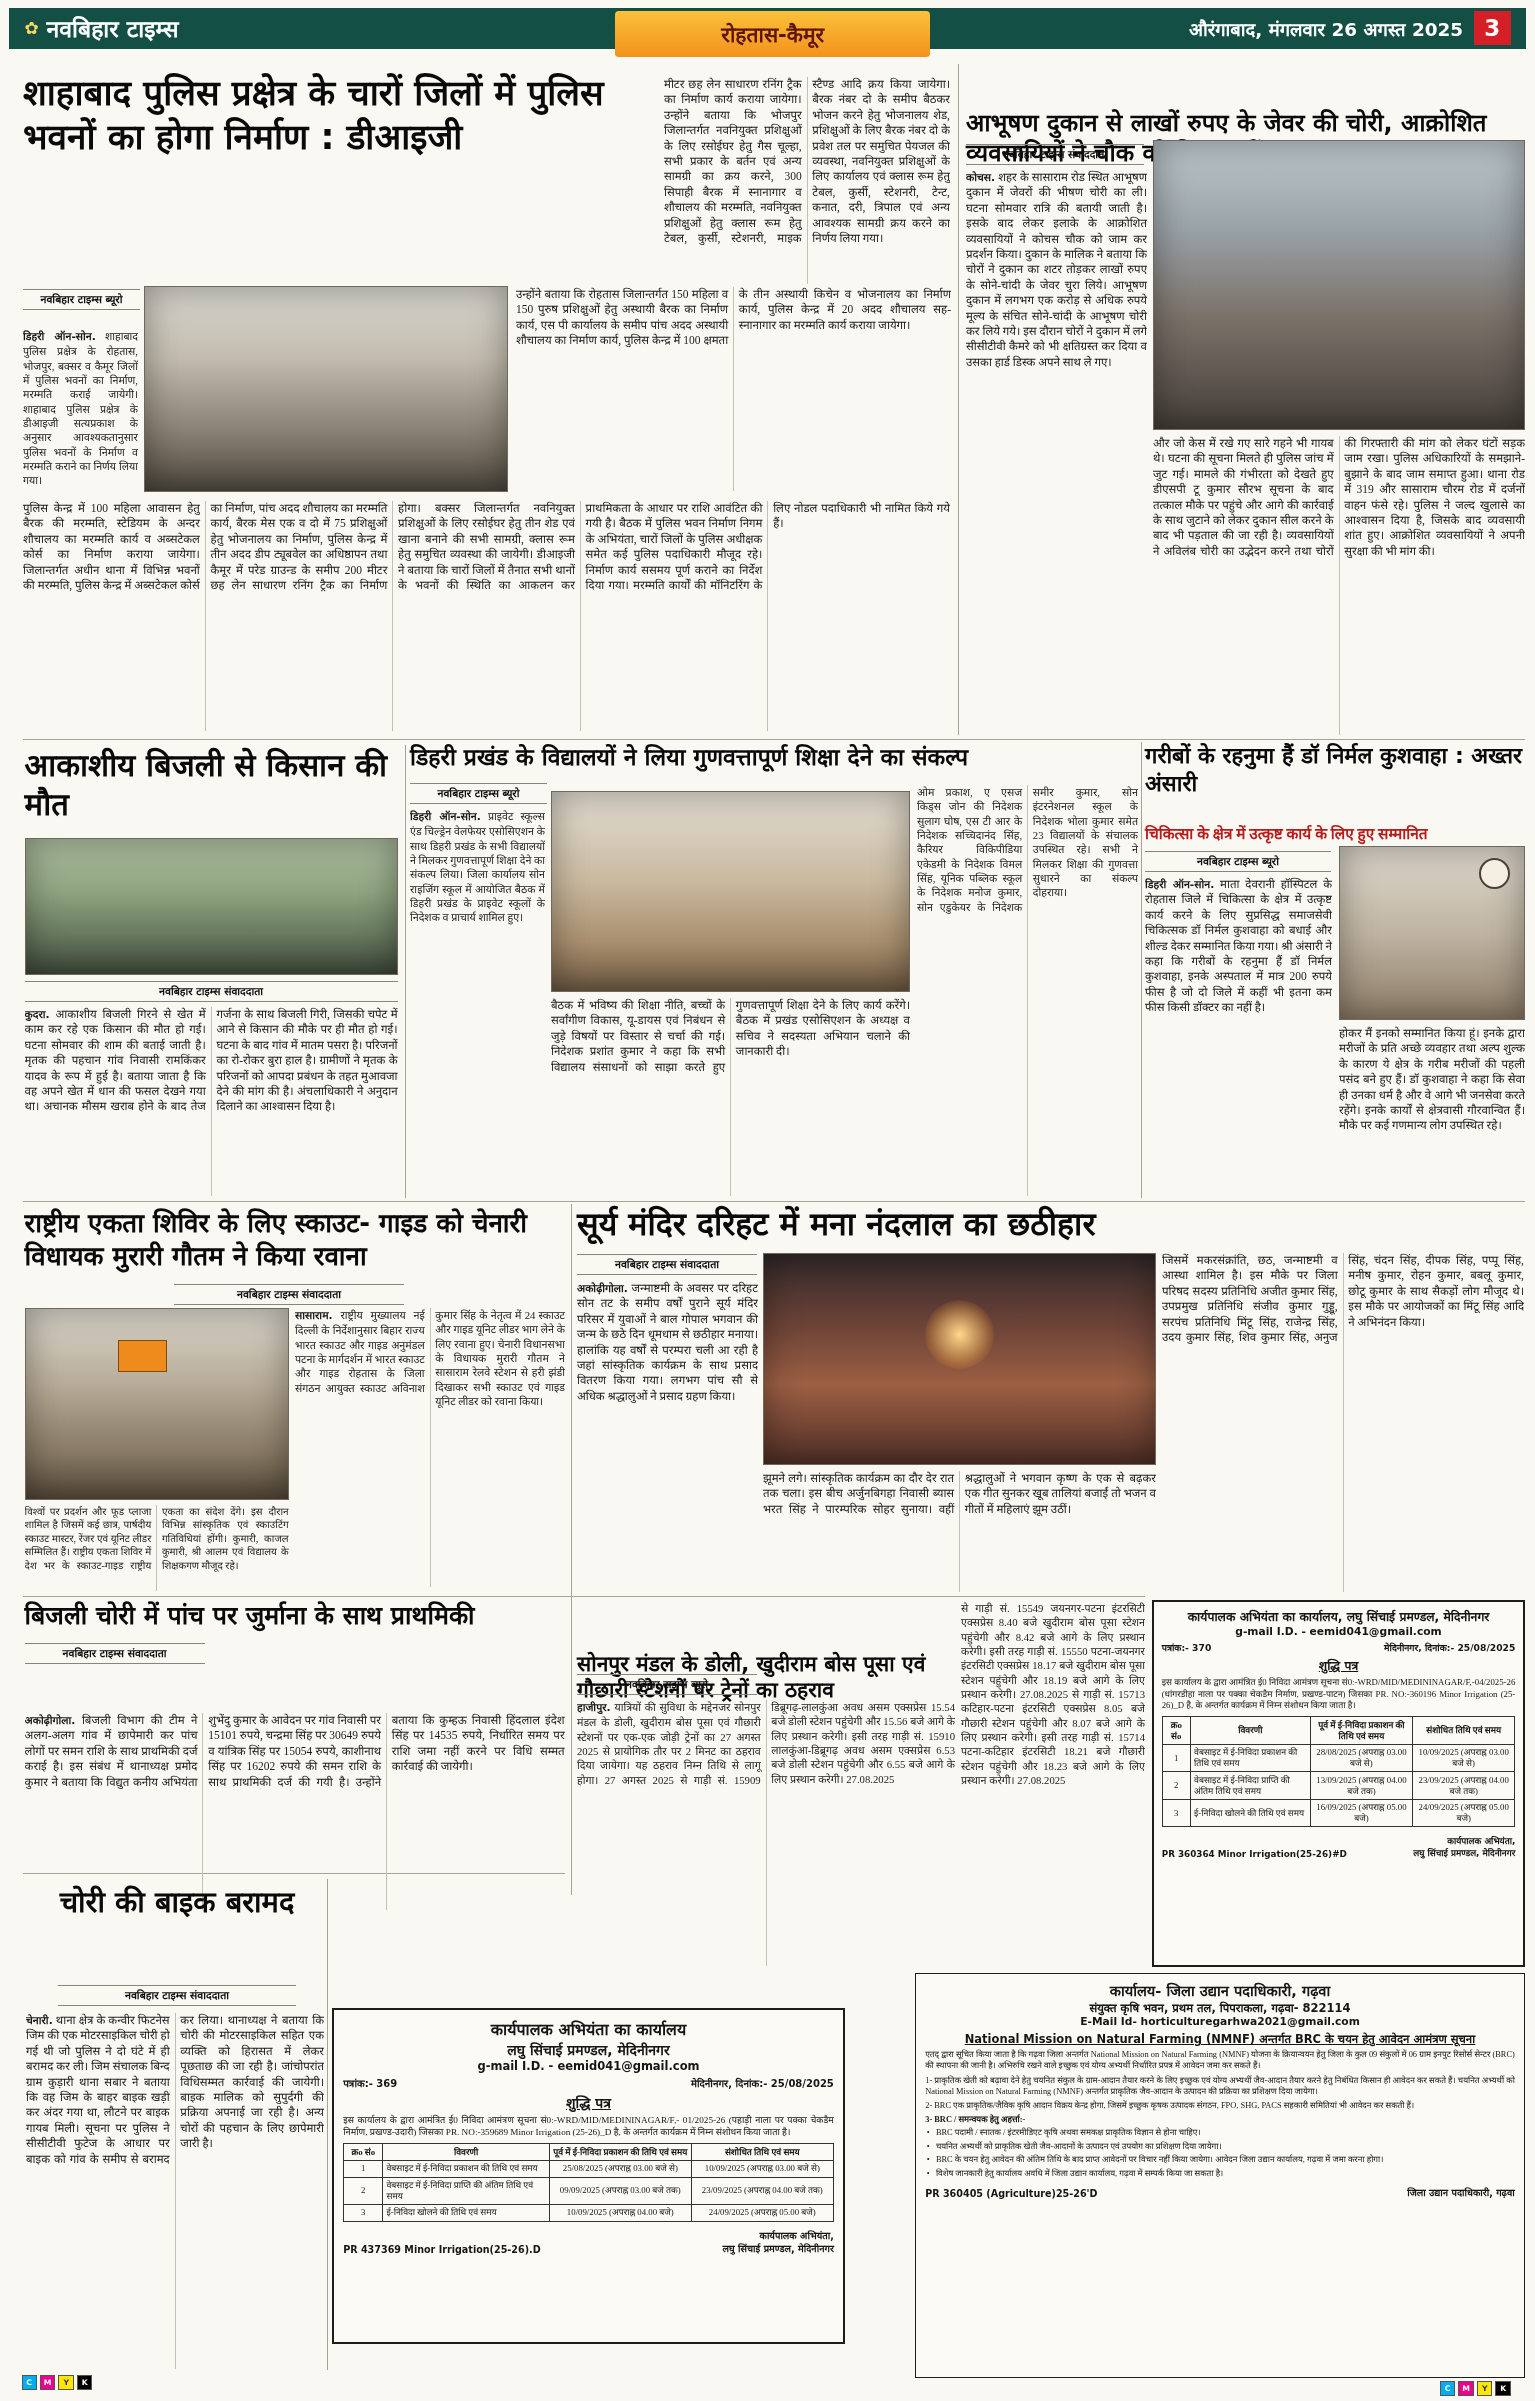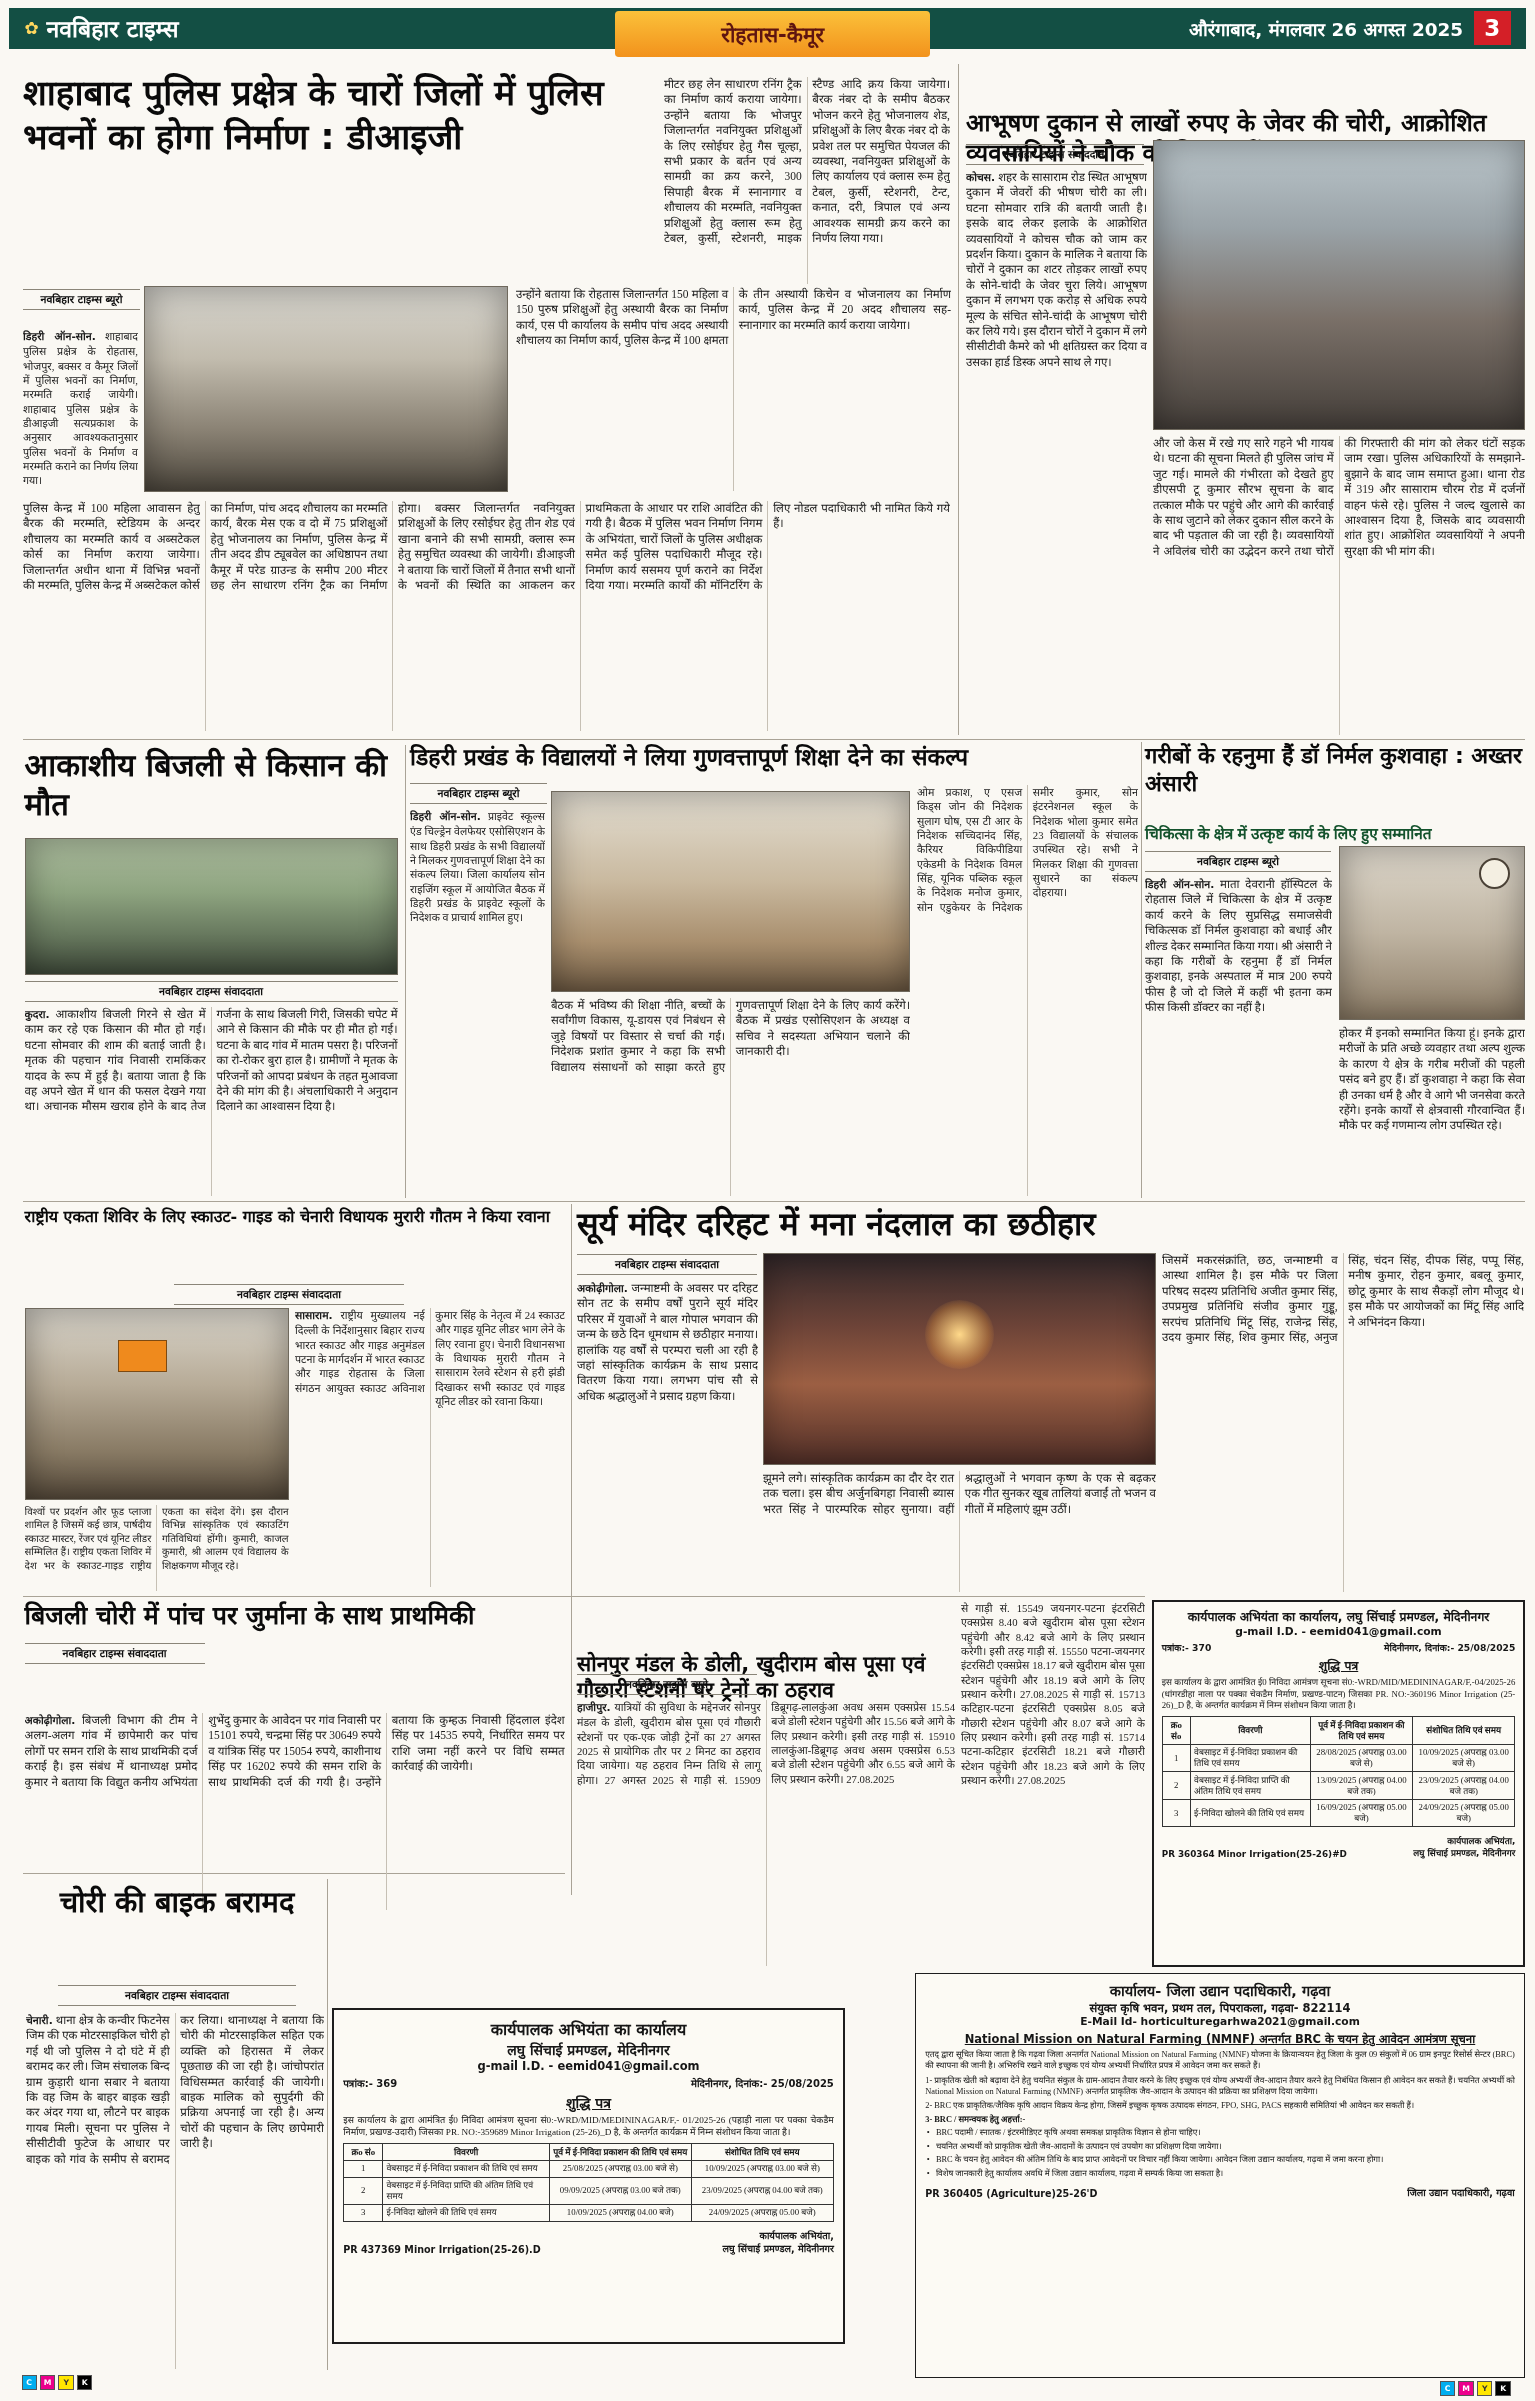--- a/index.html
+++ b/index.html
@@ -21,21 +21,21 @@
   .mast-right { margin-left:auto; display:flex; align-items:center; gap:10.7px; }
   .mast-date { color:#ffffff; font-family:"DejaVu Sans",sans-serif; font-weight:700; font-size:18.4px; }
   .pagebox { width:37px; height:34px; background:#d41f27; color:#ffffff; display:flex;
              align-items:center; justify-content:center; font-family:"DejaVu Sans",sans-serif;
              font-weight:700; font-size:23px; }
 
   
   .hl { font-family:"DejaVu Sans","Liberation Sans",sans-serif; font-weight:700; color:#0a0a0a; line-height:1.26; }
   .by { font-family:"DejaVu Sans",sans-serif; font-weight:700; font-size:10.7px; text-align:center;
         color:#101010; border-top:0.8px solid #8a8578; border-bottom:0.8px solid #8a8578; padding:2.3px 0; }
-  .subhead { font-family:Liberation Sans, sans-serif; font-weight:700; color:#14532d; }
+  .subhead { font-family:Liberation Serif, serif; font-weight:700; color:#b91c1c; }
   .dl { font-weight:700; font-family:"DejaVu Sans",sans-serif; font-size:10.7px; }
   .bt { font-size:11.5px; line-height:1.34; text-align:justify; overflow:hidden; color:#1b1b1b; }
   .c2 { column-count:2; column-gap:10.7px; column-rule:0.8px solid #c6c0b4; }
   .c3 { column-count:3; column-gap:10.7px; column-rule:0.8px solid #c6c0b4; }
   .c5 { column-count:5; column-gap:10.7px; column-rule:0.8px solid #c6c0b4; }
 
   
   .photo { border:0.8px solid #6f695d; box-shadow:inset 0 0 35px rgba(0,0,0,.38); position:absolute; }
   .ph1 { background:linear-gradient(180deg,#d8d6cf 0%,#c2bcae 35%,#8a8274 70%,#4e483e 100%); }
   .ph2 { background:linear-gradient(180deg,#bcc7cc 0%,#9aa3a8 30%,#7a7068 62%,#453f3a 100%); }
@@ -165,21 +165,21 @@
     <div class="abs bt" style="left:1145px;top:877px;width:187px;height:319px;">
       <span class="dl">डिहरी ऑन-सोन.</span>
       <span>माता देवरानी हॉस्पिटल के रोहतास जिले में चिकित्सा के क्षेत्र में उत्कृष्ट कार्य करने के लिए सुप्रसिद्ध समाजसेवी चिकित्सक डॉ निर्मल कुशवाहा को बधाई और शील्ड देकर सम्मानित किया गया। श्री अंसारी ने कहा कि गरीबों के रहनुमा हैं डॉ निर्मल कुशवाहा, इनके अस्पताल में मात्र 200 रुपये फीस है जो दो जिले में कहीं भी इतना कम फीस किसी डॉक्टर का नहीं है।</span>
     </div>
     <div class="abs bt" style="left:1339px;top:1026px;width:186px;height:170px;">
       <span>होकर मैं इनको सम्मानित किया हूं। इनके द्वारा मरीजों के प्रति अच्छे व्यवहार तथा अल्प शुल्क के कारण ये क्षेत्र के गरीब मरीजों की पहली पसंद बने हुए हैं। डॉ कुशवाहा ने कहा कि सेवा ही उनका धर्म है और वे आगे भी जनसेवा करते रहेंगे। इनके कार्यों से क्षेत्रवासी गौरवान्वित हैं। मौके पर कई गणमान्य लोग उपस्थित रहे।</span>
     </div>
   </section>
 
   <section>
-    <h2 class="abs hl" style="left:24.6px;top:1207px;width:540px;font-size:16px;">राष्ट्रीय एकता शिविर के लिए स्काउट- गाइड को चेनारी विधायक मुरारी गौतम ने किया रवाना</h2>
+    <h2 class="abs hl" style="left:24.6px;top:1207px;width:540px;font-size:26px;">राष्ट्रीय एकता शिविर के लिए स्काउट- गाइड को चेनारी विधायक मुरारी गौतम ने किया रवाना</h2>
     <div class="abs by" style="left:174px;top:1284px;width:230px;">नवबिहार टाइम्स संवाददाता</div>
     <div class="abs photo ph6" style="left:24.6px;top:1308px;width:264px;height:192px;">
       <span class="pdetail" style="left:92px;top:31px;width:49px;height:32px;background:#ef8a1d;border:0.8px solid #7d4a12;"></span>
     </div>
     <div class="abs bt c2" style="left:295px;top:1308px;width:270px;height:279px;font-size:10.7px;">
       <span class="dl">सासाराम.</span>
       <span>राष्ट्रीय मुख्यालय नई दिल्ली के निर्देशानुसार बिहार राज्य भारत स्काउट और गाइड अनुमंडल पटना के मार्गदर्शन में भारत स्काउट और गाइड रोहतास के जिला संगठन आयुक्त स्काउट अविनाश कुमार सिंह के नेतृत्व में 24 स्काउट और गाइड यूनिट लीडर भाग लेने के लिए रवाना हुए। चेनारी विधानसभा के विधायक मुरारी गौतम ने सासाराम रेलवे स्टेशन से हरी झंडी दिखाकर सभी स्काउट एवं गाइड यूनिट लीडर को रवाना किया।</span>
     </div>
     <div class="abs bt c2" style="left:24.6px;top:1505px;width:264px;height:86px;font-size:10px;">
       <span>विश्वों पर प्रदर्शन और फूड प्लाजा शामिल है जिसमें कई छात्र, पार्षदीय स्काउट मास्टर, रेंजर एवं यूनिट लीडर सम्मिलित हैं। राष्ट्रीय एकता शिविर में देश भर के स्काउट-गाइड राष्ट्रीय एकता का संदेश देंगे। इस दौरान विभिन्न सांस्कृतिक एवं स्काउटिंग गतिविधियां होंगी। कुमारी, काजल कुमारी, श्री आलम एवं विद्यालय के शिक्षकगण मौजूद रहे।</span>

